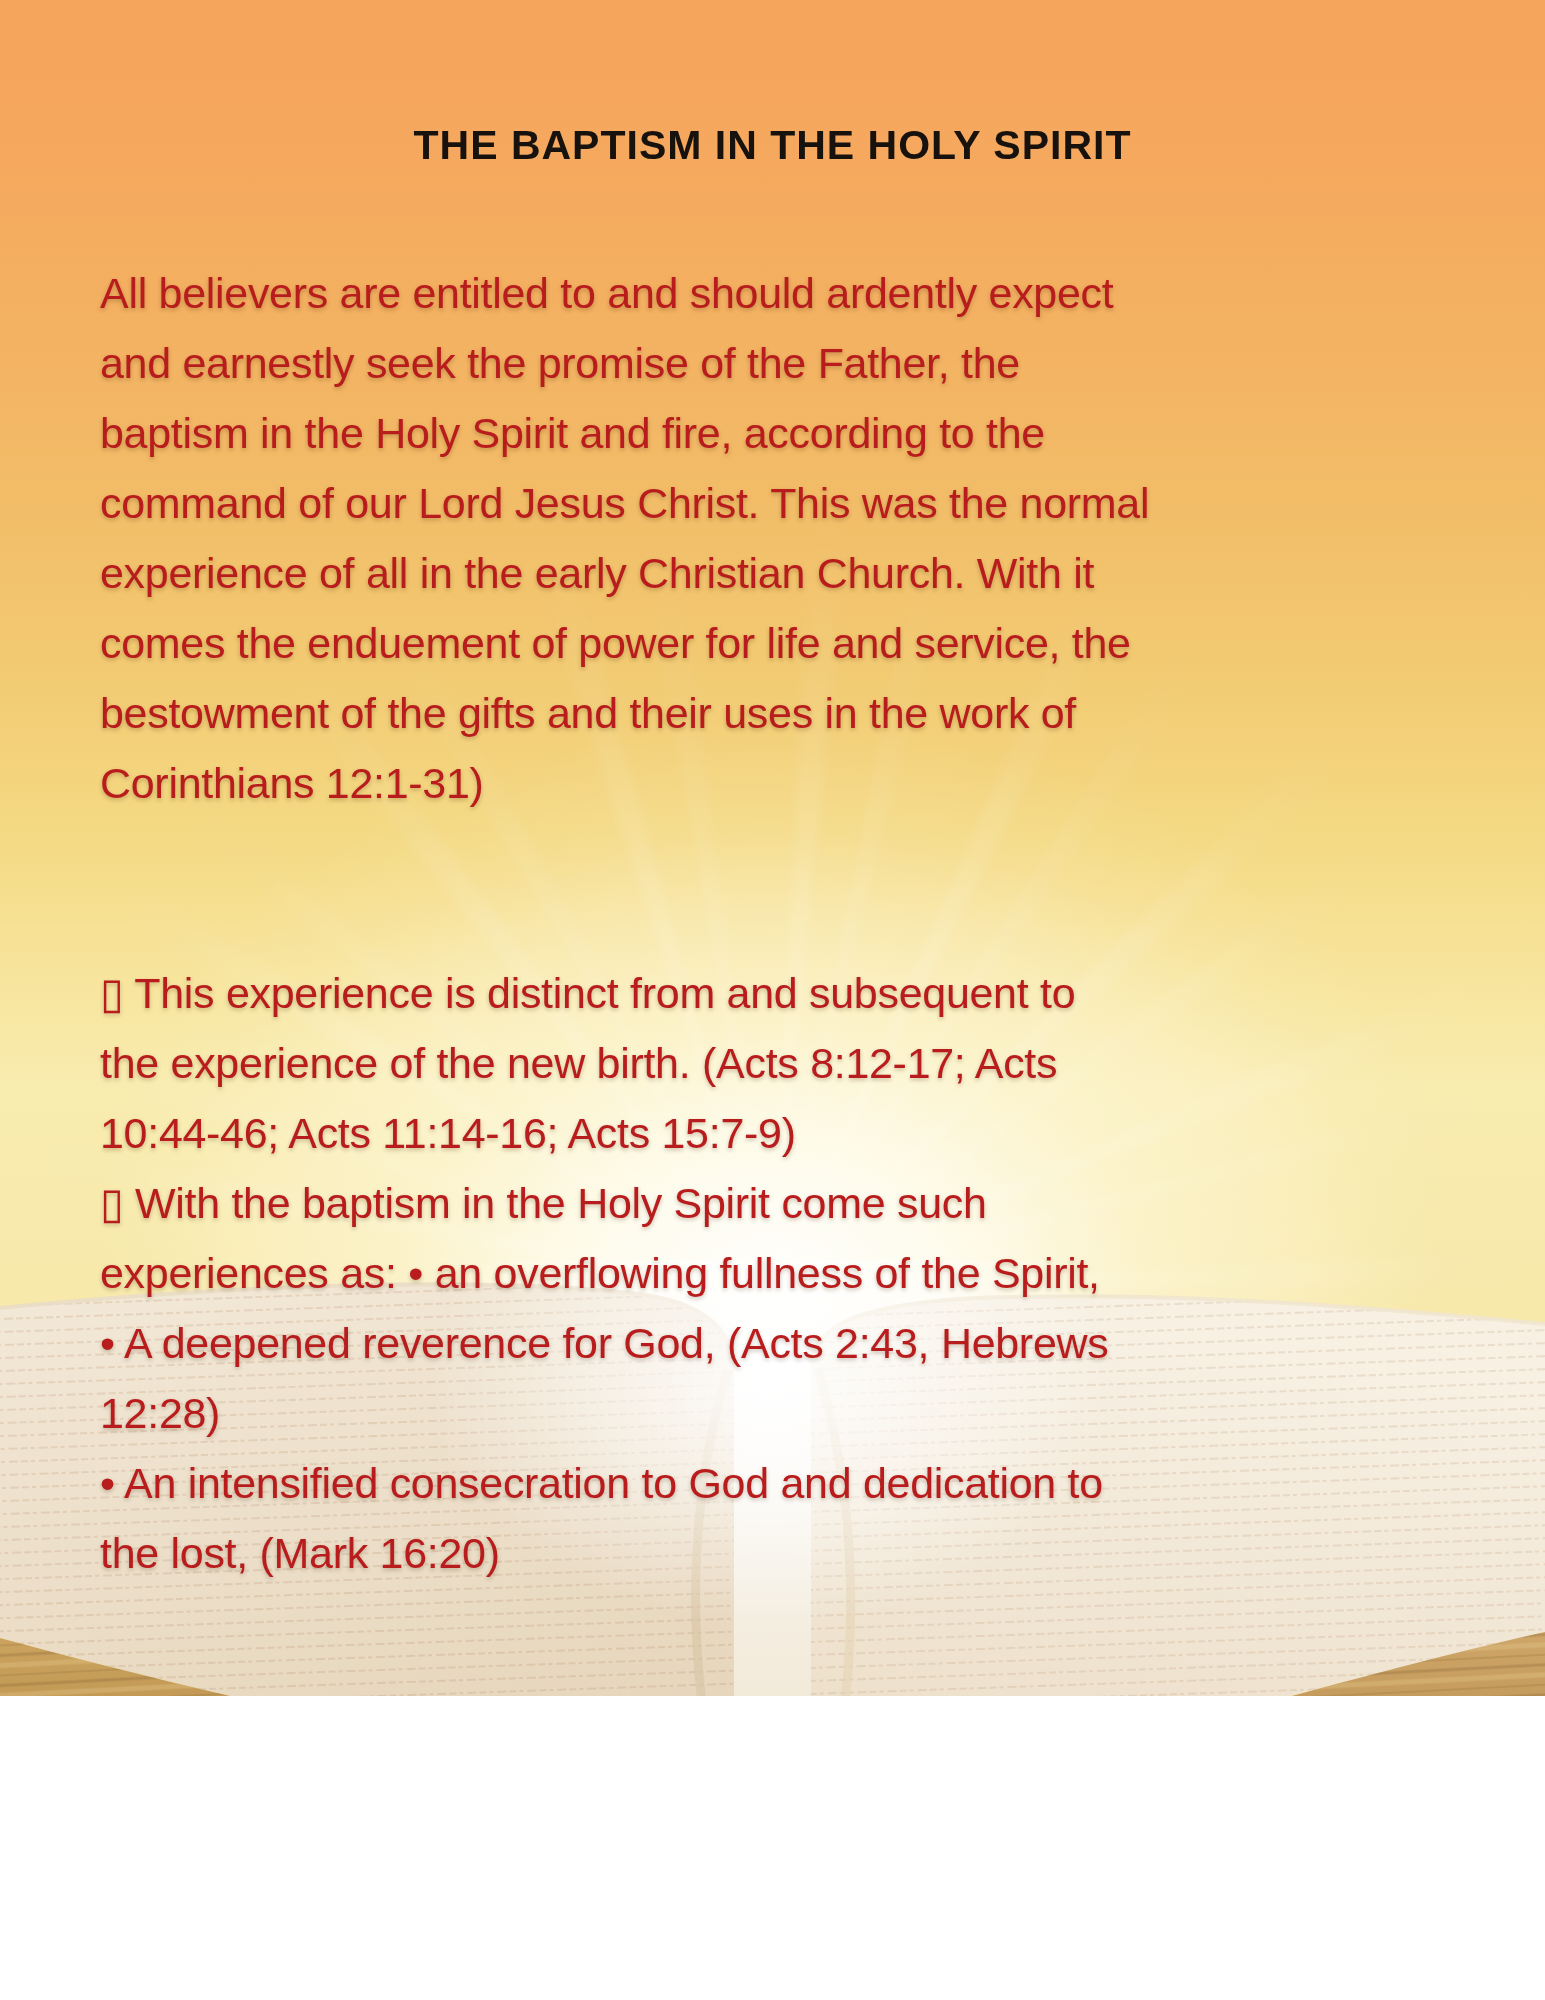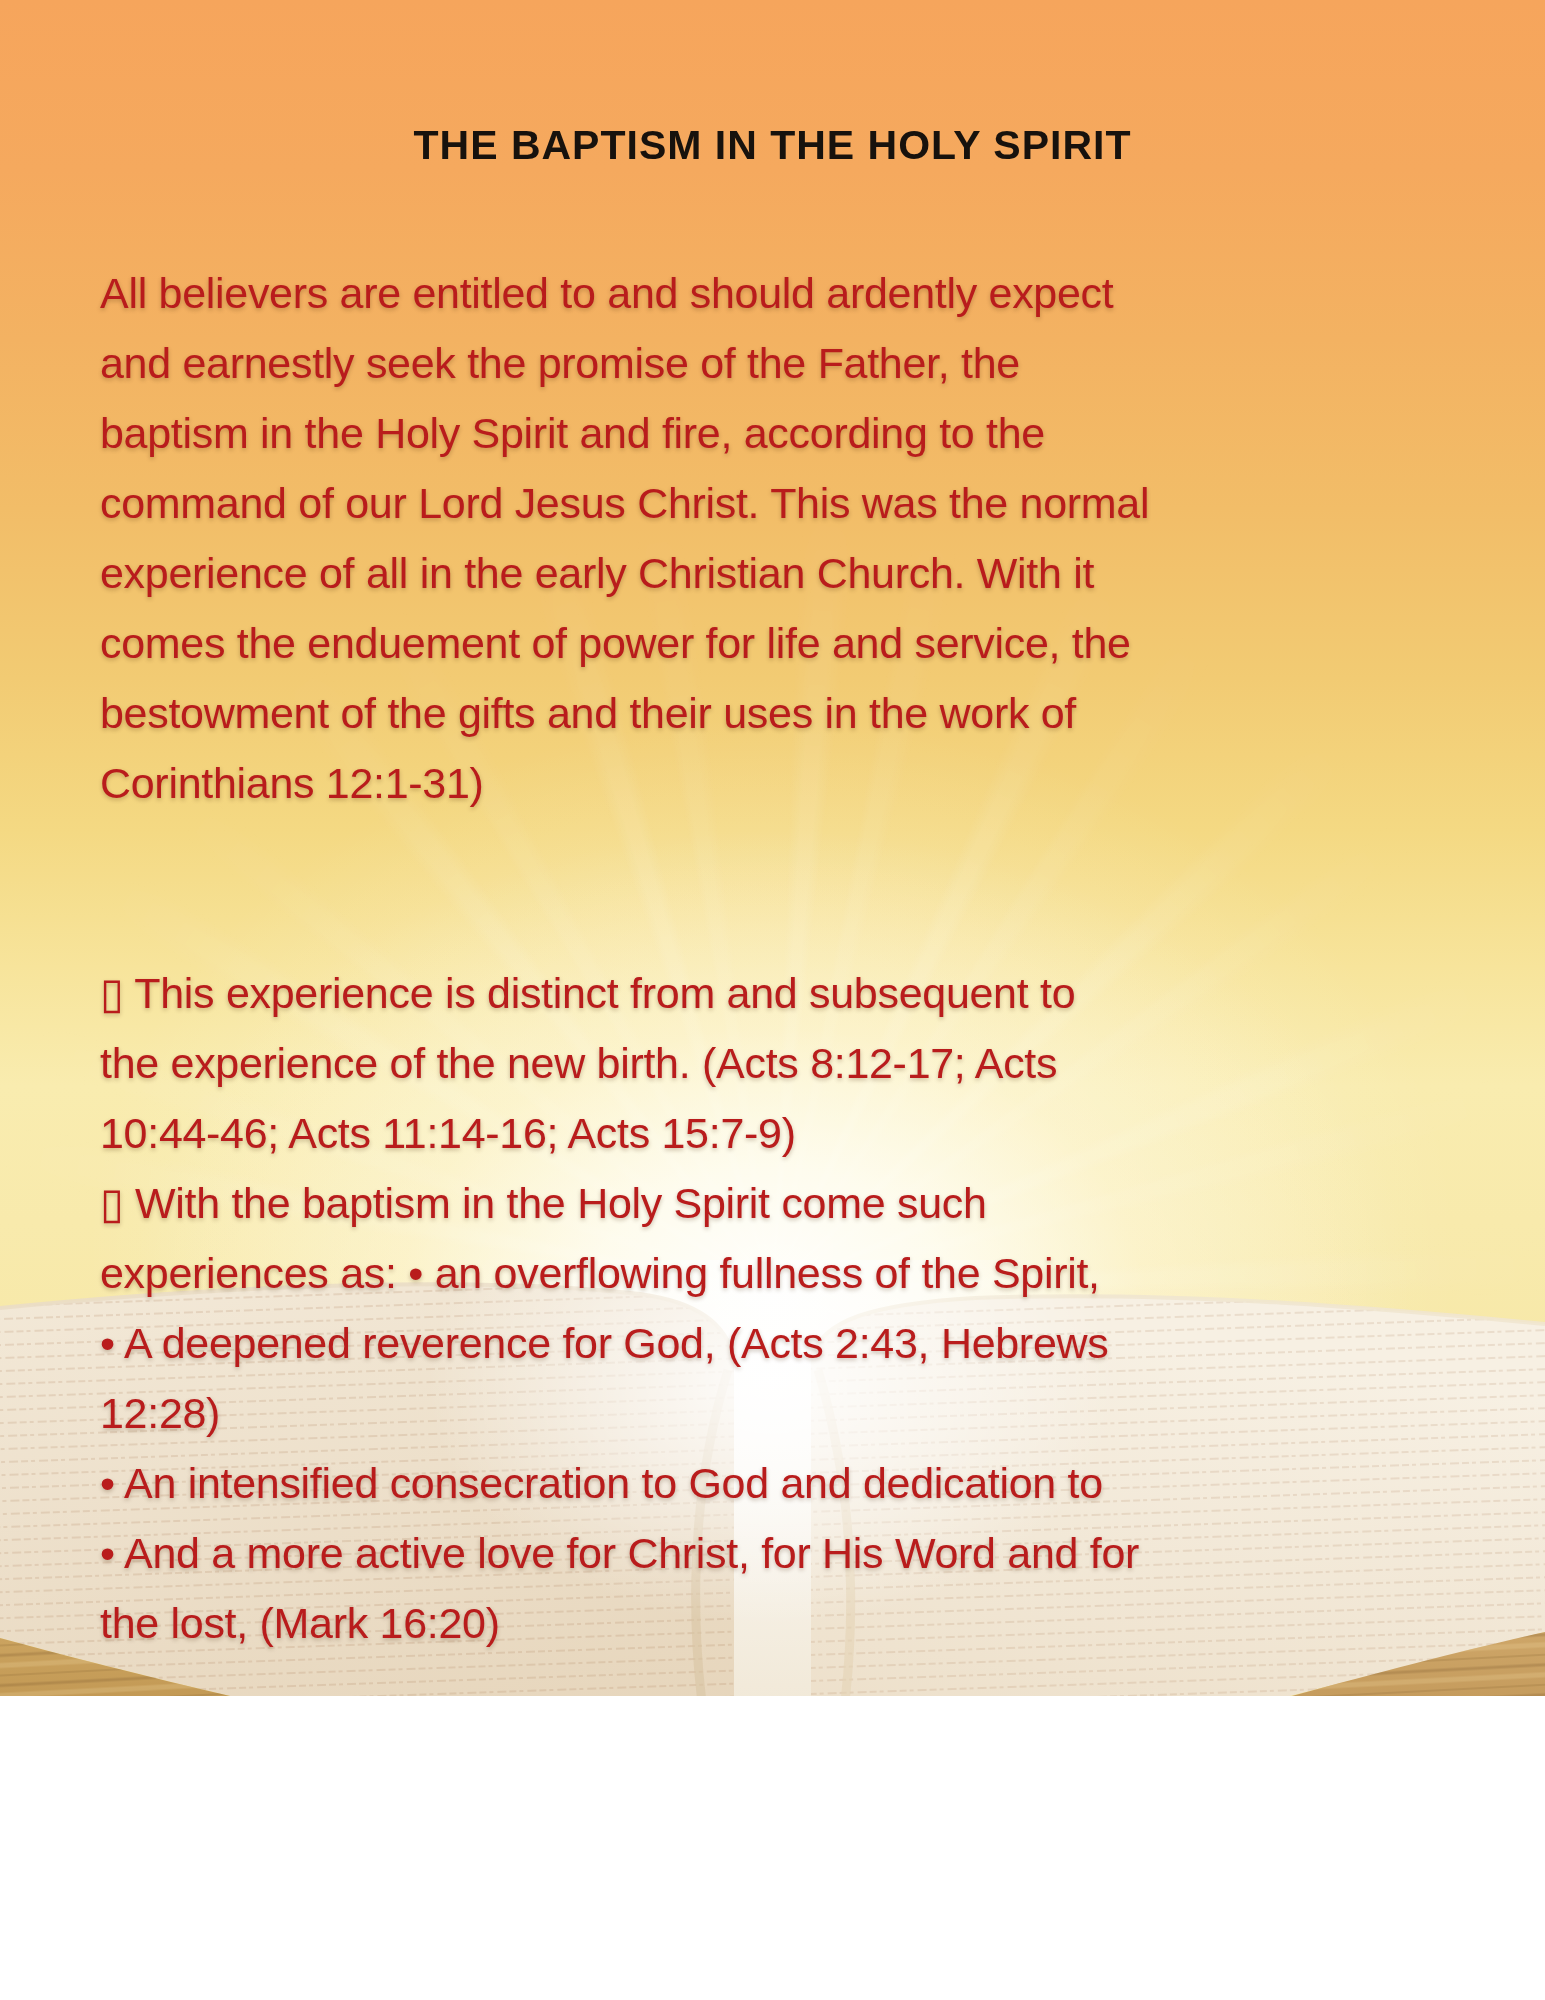--- a/index.html
+++ b/index.html
@@ -159,17 +159,16 @@
 
   <div class="para para2">
       <div class="line">▯ This experience is distinct from and subsequent to</div>
       <div class="line">the experience of the new birth. (Acts 8:12-17; Acts</div>
       <div class="line">10:44-46; Acts 11:14-16; Acts 15:7-9)</div>
       <div class="line">▯ With the baptism in the Holy Spirit come such</div>
       <div class="line">experiences as: • an overflowing fullness of the Spirit,</div>
       <div class="line">• A deepened reverence for God, (Acts 2:43, Hebrews</div>
       <div class="line">12:28)</div>
       <div class="line">• An intensified consecration to God and dedication to</div>
-      <div class="line">• And a more active love for Christ, for His Word and for</div>
       <div class="line">the lost, (Mark 16:20)</div>
     </div>
 
 </div>
 
 </body></html>

